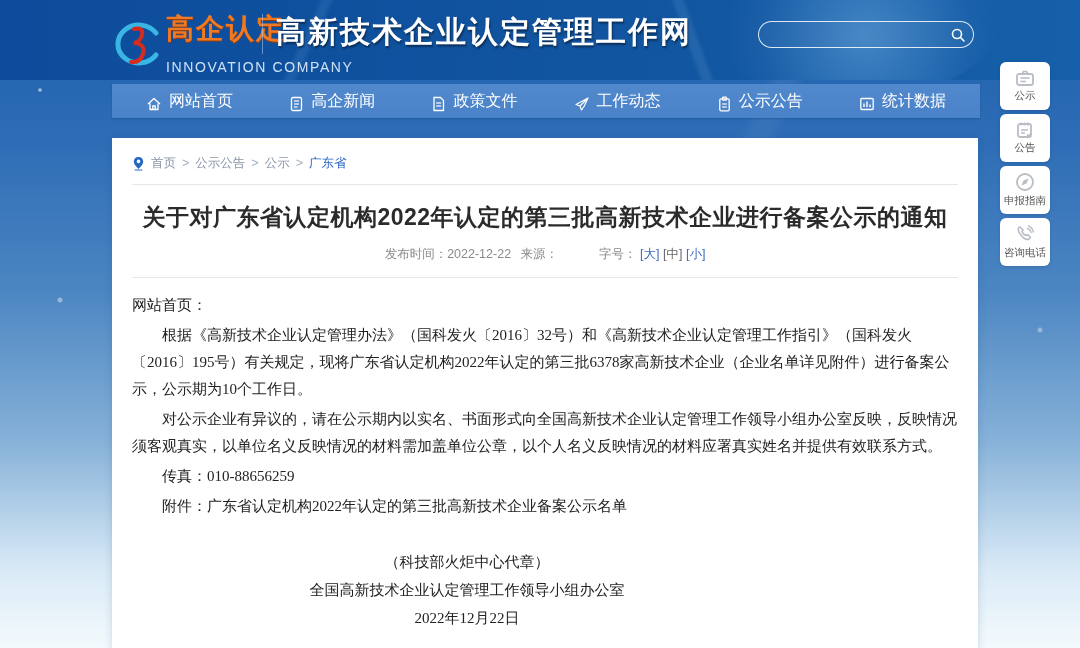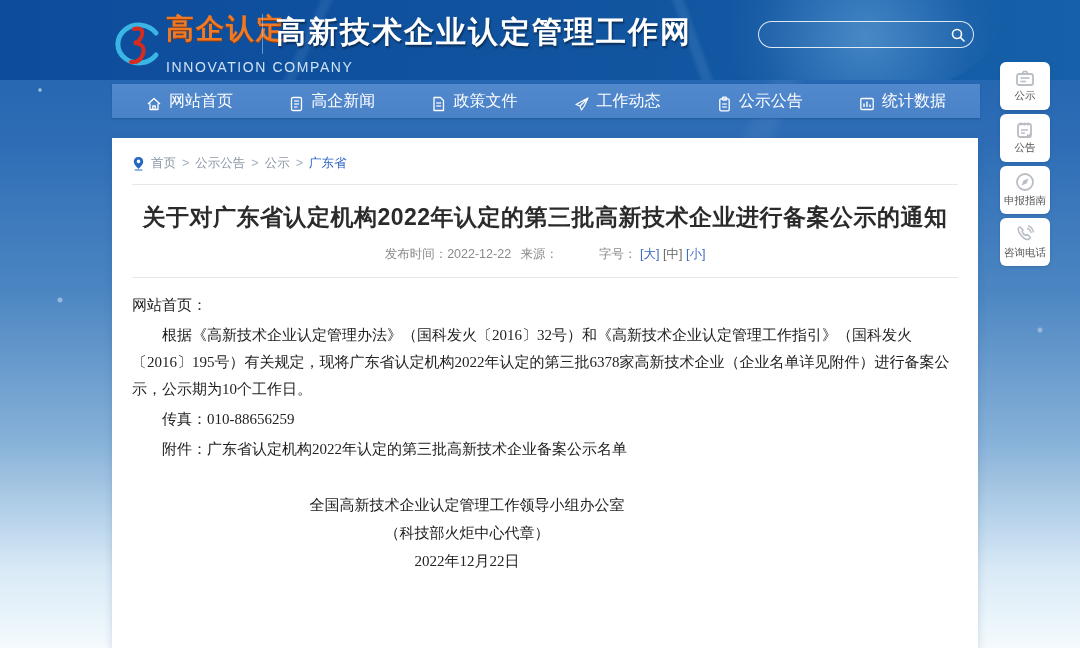--- a/index.html
+++ b/index.html
@@ -271,23 +271,24 @@
     <span class="sz sz-big">[大]</span>
     <span class="sz sz-mid">[中]</span>
     <span class="sz sz-small">[小]</span>
   </div>
 
   <hr class="rule2">
 
   <div class="article">
     <p class="salute">网站首页：</p>
     <p class="ind">根据《高新技术企业认定管理办法》（国科发火〔2016〕32号）和《高新技术企业认定管理工作指引》（国科发火〔2016〕195号）有关规定，现将广东省认定机构2022年认定的第三批6378家高新技术企业（企业名单详见附件）进行备案公示，公示期为10个工作日。</p>
+    <p class="ind">对公示企业有异议的，请在公示期内以实名、书面形式向全国高新技术企业认定管理工作领导小组办公室反映，反映情况须客观真实，以单位名义反映情况的材料需加盖单位公章，以个人名义反映情况的材料应署真实姓名并提供有效联系方式。</p>
     <p class="ind">传真：010-88656259</p>
     <p class="ind">附件：广东省认定机构2022年认定的第三批高新技术企业备案公示名单</p>
 
     <div class="signature">
+      <div>（科技部火炬中心代章）</div>
       <div>全国高新技术企业认定管理工作领导小组办公室</div>
-      <div>（科技部火炬中心代章）</div>
       <div>2022年12月22日</div>
     </div>
   </div>
 
 </div>
 
 </body></html>

